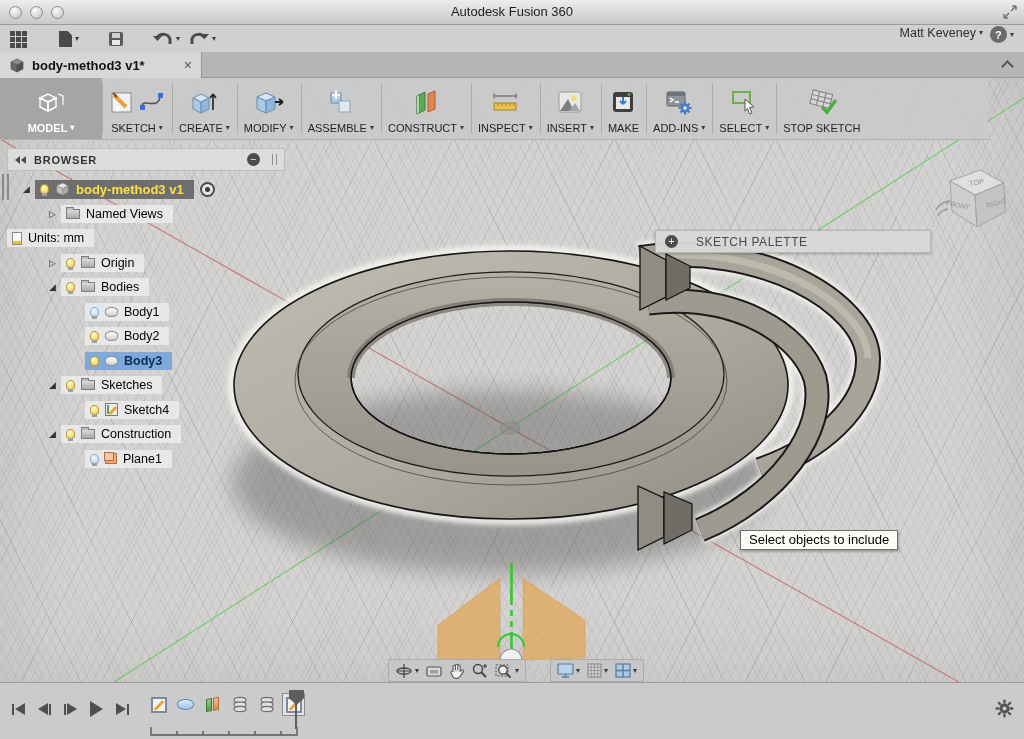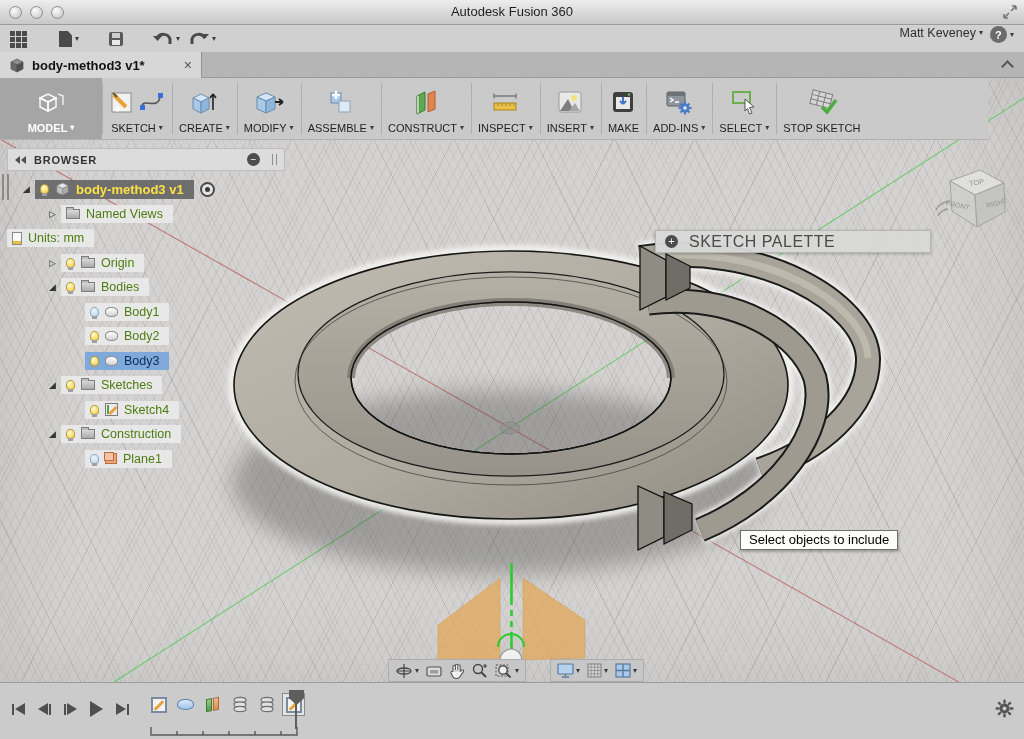--- a/index.html
+++ b/index.html
@@ -85,26 +85,26 @@
   .b-title { font-size:11px; font-weight:bold; letter-spacing:.8px; color:#333; }
   .b-min { margin-left:auto; width:13px; height:13px; border-radius:50%; background:#4c4c4c;
     color:#fff; font-size:10px; display:flex; align-items:center; justify-content:center; line-height:1; }
   .b-grip { width:5px; height:11px; border-left:1px solid #8f8f8f; border-right:1px solid #8f8f8f; margin-left:4px; }
 
   .tree { margin-top:6px; }
   .trow { height:24.5px; display:flex; align-items:center; }
   .exp { width:11px; margin-right:3px; font-size:9px; color:#333; text-align:center; flex:none; }
   .chip { display:flex; align-items:center; gap:6px; background:rgba(233,233,233,.92);
     padding:2px 10px 2px 5px; }
-  .tlabel { font-size:12.5px; color:#4d7c0f; }
+  .tlabel { font-size:12.5px; color:#000000; }
   .l0 { padding-left:14px; } .l1 { padding-left:40px; } .l1n { } .l2 { padding-left:78px; }
   .trow.root .chip { background:#6e6e6e; }
   .trow.root .tlabel { color:#fde047; font-weight:bold; font-size:13px; }
   .trow.sel .chip { background:#7fa9da; }
-  .trow.sel .tlabel { color:#0d2d55; font-weight:normal; }
+  .trow.sel .tlabel { color:#0d2d55; font-weight:bold; }
   .bulb { width:9px; height:10px; border-radius:50% 50% 42% 42%; position:relative; flex:none;
     background:radial-gradient(circle at 35% 30%, #fffbd2, #f2cd3a); border:1px solid #b59a33; }
   .bulb::after { content:""; position:absolute; left:1px; bottom:-3px; width:5px; height:3px; background:#9f9f9f; }
   .bulb.off { background:radial-gradient(circle at 35% 30%, #f0f7fd, #b9d4ea); border-color:#8cacc6; }
   .folder { width:14px; height:10px; background:linear-gradient(#d9d9d9,#ababab);
     border:1px solid #7d7d7d; position:relative; flex:none; }
   .folder::before { content:""; position:absolute; left:-1px; top:-3px; width:6px; height:2px;
     background:#bdbdbd; border:1px solid #7d7d7d; border-bottom:none; }
   .cyl { width:13px; height:10px; background:linear-gradient(#ffffff,#d2d2d2);
     border:1px solid #8e8e8e; border-radius:6px/4px; flex:none; }
@@ -120,21 +120,21 @@
   .target { width:15px; height:15px; border-radius:50%; border:2px solid #4b4b4b; background:#e4e4e4;
     margin-left:6px; display:flex; align-items:center; justify-content:center; flex:none; }
   .target::after { content:""; width:5px; height:5px; border-radius:50%; background:#3c3c3c; }
 
   
   .palette { position:absolute; left:655px; top:152px; width:276px; height:23px;
     background:rgba(215,215,215,.96); border:1px solid #b7b7b7; box-shadow:0 1px 3px rgba(0,0,0,.25);
     display:flex; align-items:center; gap:11px; padding:0 9px; }
   .p-plus { width:13px; height:13px; border-radius:50%; background:#4c4c4c; color:#fff;
     font-size:11px; display:flex; align-items:center; justify-content:center; line-height:1; }
-  .p-title { font-size:16px; color:#4a4a4a; letter-spacing:.5px; }
+  .p-title { font-size:12px; color:#4a4a4a; letter-spacing:.5px;margin-left:7px; }
 
   .tooltip { position:absolute; left:740px; top:452px; background:#fcfcf8; border:1px solid #6f6f6f;
     font-size:13px; color:#000; padding:1px 8px 2px; box-shadow:1px 2px 2px rgba(0,0,0,.25); white-space:nowrap; }
 
   .viewcube { position:absolute; left:928px; top:80px; }
 
   .navbar { position:absolute; left:388px; top:581px; display:flex; gap:24px; }
   .nav-chip { background:rgba(199,199,199,.94); border:1px solid #adadad; height:23px;
     display:flex; align-items:center; gap:7px; padding:2px 6px; }
   .nav-it { display:flex; align-items:center; gap:2px; }

